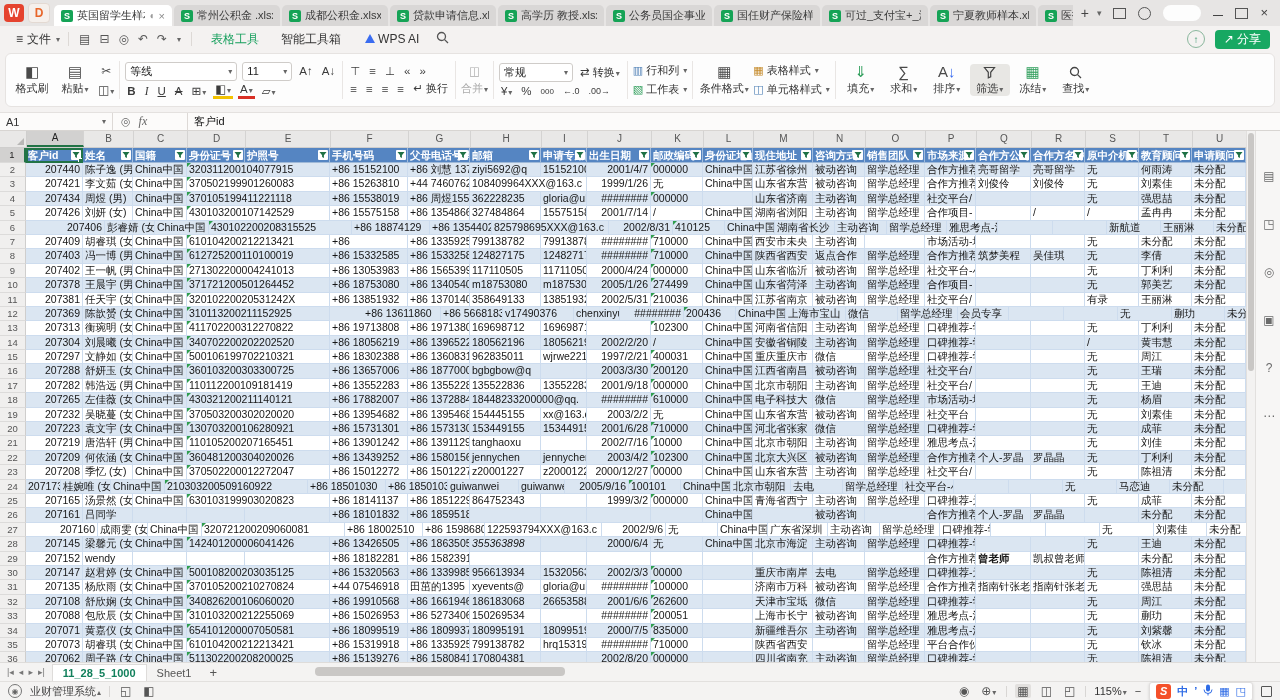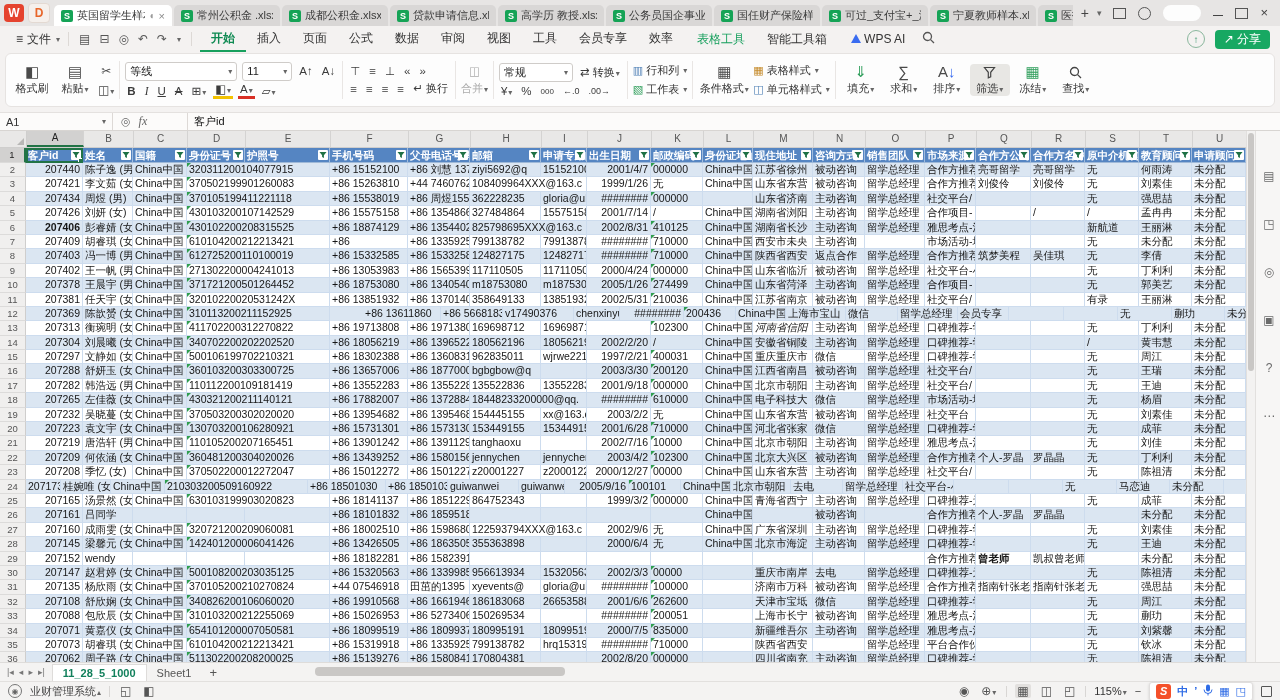--- a/index.html
+++ b/index.html
@@ -209,32 +209,20 @@
         <span class="car">▾</span>
       </div>
     <div class="qicons">
       <span class="qi">▤</span>
       <span class="qi">⊟</span>
       <span class="qi">◎</span>
       <span class="qi">↶</span>
       <span class="qi">↷</span>
       <span class="qi car">▾</span>
     </div>
-    <div id="menu-items" style="display:flex;">
-        <span class="menu-item active">开始</span>
-        <span class="menu-item">插入</span>
-        <span class="menu-item">页面</span>
-        <span class="menu-item">公式</span>
-        <span class="menu-item">数据</span>
-        <span class="menu-item">审阅</span>
-        <span class="menu-item">视图</span>
-        <span class="menu-item">工具</span>
-        <span class="menu-item">会员专享</span>
-        <span class="menu-item">效率</span>
-      </div>
     <div id="ctx-items" style="display:flex;">
         <span class="menu-item ctx">表格工具</span>
         <span class="menu-item">智能工具箱</span>
       </div>
     <div class="menu-item"><span class="ai-tri"></span><span>WPS AI</span></div>
     <span class="msearch">
       <svg width="13" height="13" viewBox="0 0 13 13">
           <circle cx="5.5" cy="5.5" r="4" fill="none" stroke="#555" stroke-width="1.3"></circle>
           <line x1="8.6" y1="8.6" x2="12" y2="12" stroke="#555" stroke-width="1.3"></line>
         </svg>
@@ -640,21 +628,21 @@
             <div class="c" style="width: 60px;"><span>留学总经理</span></div>
             <div class="c" style="width: 51px;"><span>合作项目-</span></div>
             <div class="c" style="width: 55px;"><span></span></div>
             <div class="c" style="width: 54px;"><span>/</span></div>
             <div class="c" style="width: 54px;"><span>/</span></div>
             <div class="c" style="width: 53px;"><span>孟冉冉</span></div>
             <div class="c" style="width: 54px;"><span>未分配</span></div>
           </div>
           <div class="r band">
             <div class="rn">6</div>
-            <div class="c ar" style="width: 57px; font-weight: bold;"><span>207406</span></div>
+            <div class="c ar" style="width: 79px;"><span>207406</span></div>
             <div class="c" style="width: 50px;"><span>彭睿婧 (女)</span></div>
             <div class="c" style="width: 54px;"><span>China中国</span></div>
             <div class="c spill" style="width: 58px;"><span class="corner-mark"></span><span>430102200208315525</span></div>
             <div class="c" style="width: 85px;"><span></span></div>
             <div class="c" style="width: 78px;"><span>+86 18874129</span></div>
             <div class="c" style="width: 62px;"><span>+86 1354402198</span></div>
             <div class="c spill" style="width: 71px;"><span>825798695XXX@163.c</span></div>
             <div class="c" style="width: 46px;"><span></span></div>
             <div class="c ar" style="width: 64px;"><span>2002/8/31</span></div>
             <div class="c" style="width: 52px;"><span class="corner-mark"></span><span>410125</span></div>
@@ -820,21 +808,21 @@
             <div class="c" style="width: 54px;"><span>China中国</span></div>
             <div class="c spill" style="width: 58px;"><span class="corner-mark"></span><span>411702200312270822</span></div>
             <div class="c" style="width: 85px;"><span></span></div>
             <div class="c" style="width: 78px;"><span>+86 19713808</span></div>
             <div class="c" style="width: 62px;"><span>+86 1971380890</span></div>
             <div class="c" style="width: 71px;"><span>169698712</span></div>
             <div class="c" style="width: 46px;"><span>169698712</span></div>
             <div class="c ar" style="width: 64px;"><span></span></div>
             <div class="c" style="width: 52px;"><span class="corner-mark"></span><span>102300</span></div>
             <div class="c" style="width: 50px;"><span>China中国</span></div>
-            <div class="c" style="width: 60px; font-style: italic;"><span>河南省信阳</span></div>
+            <div class="c" style="width: 60px;"><span>河南省信阳</span></div>
             <div class="c" style="width: 52px;"><span>主动咨询</span></div>
             <div class="c" style="width: 60px;"><span>留学总经理</span></div>
             <div class="c" style="width: 51px;"><span>口碑推荐-学</span></div>
             <div class="c" style="width: 55px;"><span></span></div>
             <div class="c" style="width: 54px;"><span></span></div>
             <div class="c" style="width: 54px;"><span>无</span></div>
             <div class="c" style="width: 53px;"><span>丁利利</span></div>
             <div class="c" style="width: 54px;"><span>未分配</span></div>
           </div>
           <div class="r band">
@@ -1144,21 +1132,21 @@
             <div class="c" style="width: 60px;"><span></span></div>
             <div class="c" style="width: 51px;"><span>合作方推荐</span></div>
             <div class="c" style="width: 55px;"><span>个人-罗晶</span></div>
             <div class="c" style="width: 54px;"><span>罗晶晶</span></div>
             <div class="c" style="width: 54px;"><span></span></div>
             <div class="c" style="width: 53px;"><span>未分配</span></div>
             <div class="c" style="width: 54px;"><span>未分配</span></div>
           </div>
           <div class="r">
             <div class="rn">27</div>
-            <div class="c ar" style="width: 57px;"><span>207160</span></div>
+            <div class="c ar" style="width: 72px;"><span>207160</span></div>
             <div class="c" style="width: 50px;"><span>成雨雯 (女)</span></div>
             <div class="c" style="width: 54px;"><span>China中国</span></div>
             <div class="c spill" style="width: 58px;"><span class="corner-mark"></span><span>320721200209060081</span></div>
             <div class="c" style="width: 85px;"><span></span></div>
             <div class="c" style="width: 78px;"><span>+86 18002510</span></div>
             <div class="c" style="width: 62px;"><span>+86 1598680231</span></div>
             <div class="c spill" style="width: 71px;"><span>122593794XXX@163.c</span></div>
             <div class="c" style="width: 46px;"><span></span></div>
             <div class="c ar" style="width: 64px;"><span>2002/9/6</span></div>
             <div class="c" style="width: 52px;"><span>无</span></div>
@@ -1175,21 +1163,21 @@
           </div>
           <div class="r band">
             <div class="rn">28</div>
             <div class="c ar" style="width: 57px;"><span>207145</span></div>
             <div class="c" style="width: 50px;"><span>梁馨元 (女)</span></div>
             <div class="c" style="width: 54px;"><span>China中国</span></div>
             <div class="c spill" style="width: 58px;"><span class="corner-mark"></span><span>142401200006041426</span></div>
             <div class="c" style="width: 85px;"><span></span></div>
             <div class="c" style="width: 78px;"><span>+86 13426505</span></div>
             <div class="c" style="width: 62px;"><span>+86 1863505000</span></div>
-            <div class="c" style="width: 71px;"><span>355363898</span></div>
+            <div class="c" style="width: 71px; font-style: italic;"><span>355363898</span></div>
             <div class="c" style="width: 46px;"><span></span></div>
             <div class="c ar" style="width: 64px;"><span>2000/6/4</span></div>
             <div class="c" style="width: 52px;"><span>无</span></div>
             <div class="c" style="width: 50px;"><span>China中国</span></div>
             <div class="c" style="width: 60px;"><span>北京市海淀</span></div>
             <div class="c" style="width: 52px;"><span>主动咨询</span></div>
             <div class="c" style="width: 60px;"><span>留学总经理</span></div>
             <div class="c" style="width: 51px;"><span>口碑推荐-学</span></div>
             <div class="c" style="width: 55px;"><span></span></div>
             <div class="c" style="width: 54px;"><span></span></div>

